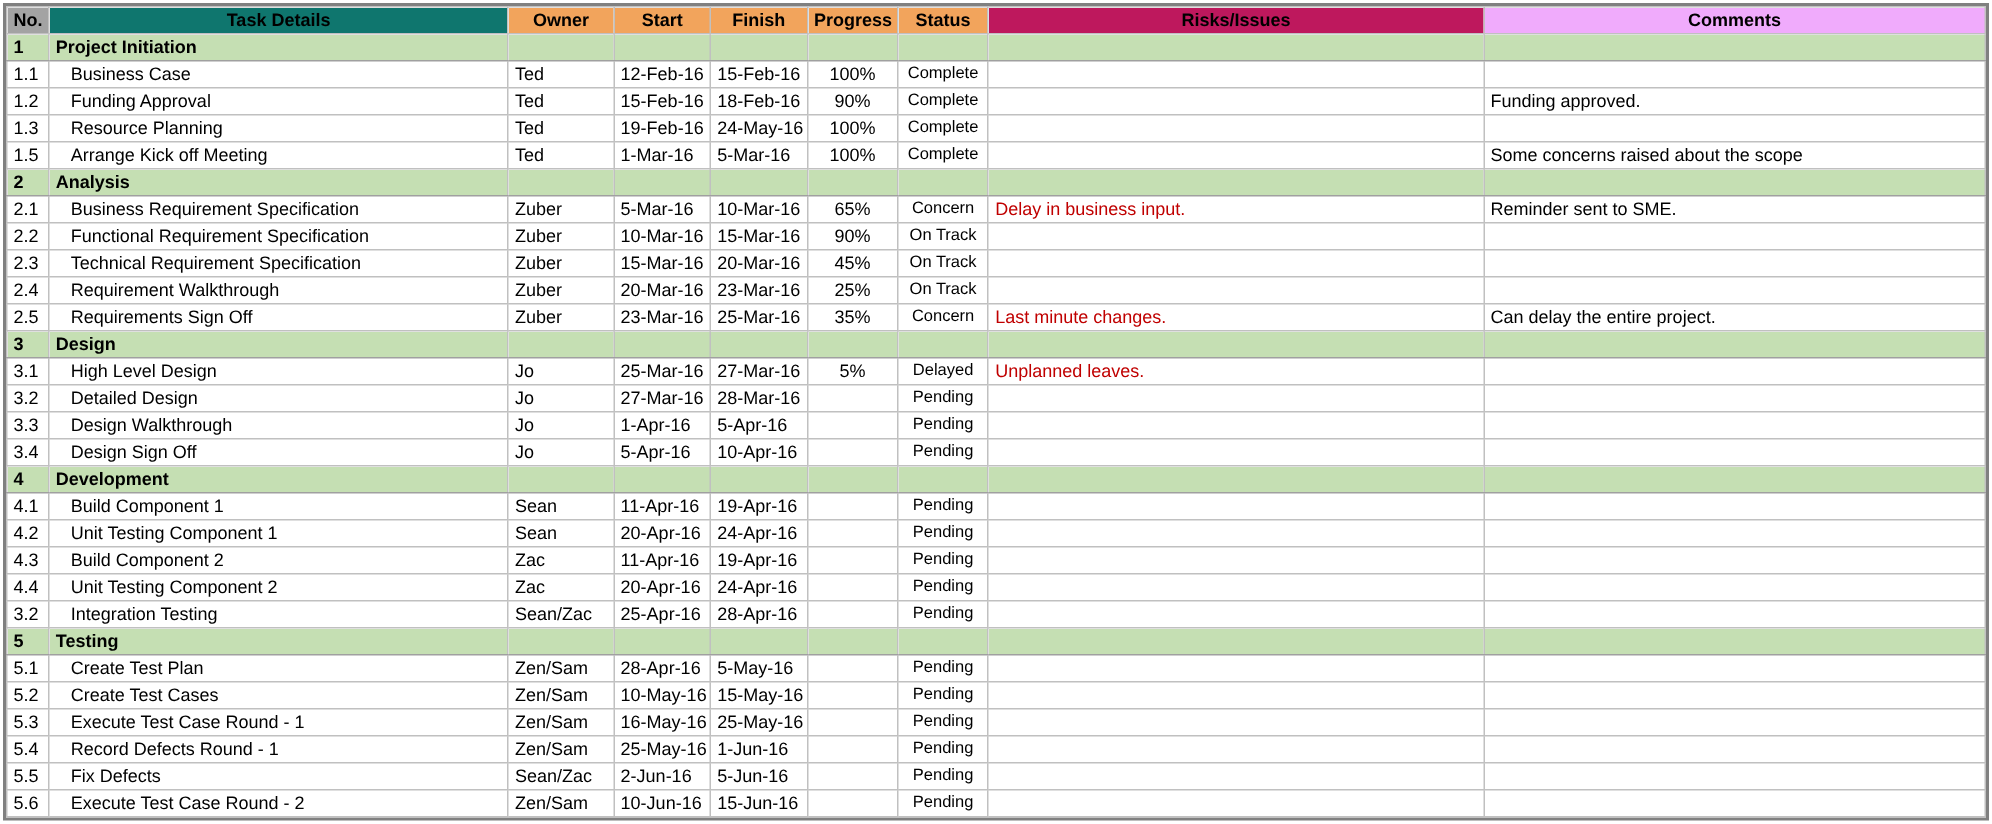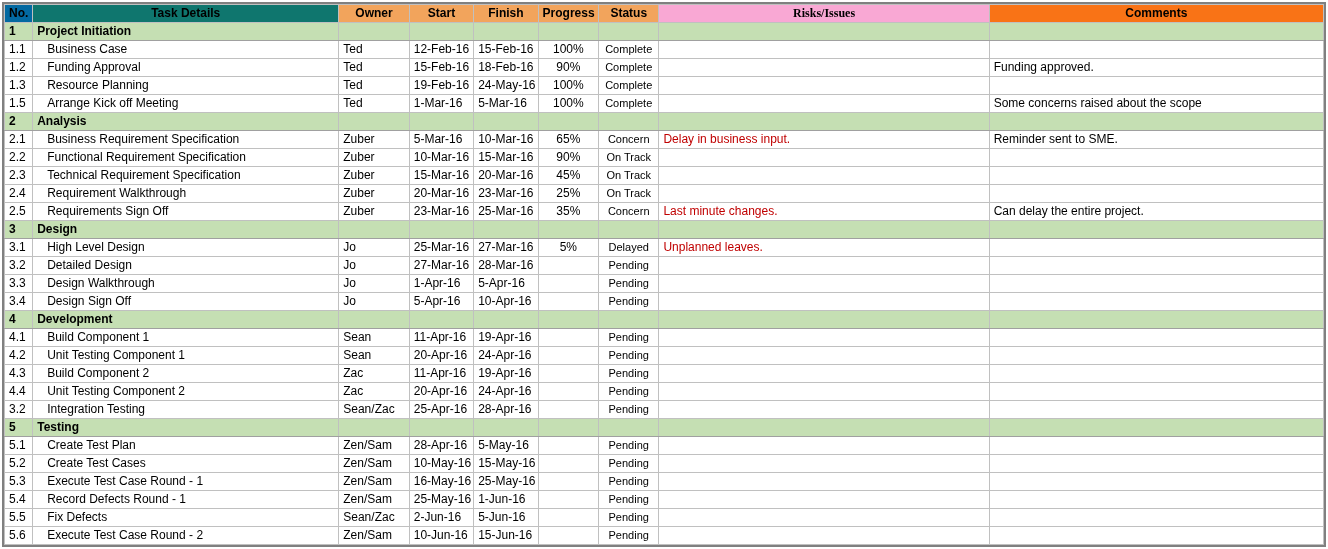--- a/index.html
+++ b/index.html
@@ -28,29 +28,29 @@
     overflow:hidden;
     white-space:nowrap;
     text-overflow: clip;
     vertical-align: middle;
   }
   th {
     font-weight:bold;
     text-align:center;
     background:#f2a45c;
   }
-  th.no-col { width:28px; background:#0369a1; }
+  th.no-col { width:28px; background:#a3a3a3; }
   th.task-col { width:304px; background:#0f766e; }
   th.owner-col { width:70px;margin-top:16px; }
   th.start-col { width:64px; }
   th.finish-col { width:64px; }
   th.progress-col { width:60px; }
   th.status-col { width:60px; }
-  th.risks-col { width:328px; background:#f9a8d4; color:#000;font-family:Liberation Serif, serif; }
-  th.comments-col { width:332px; background:#f97316; color:#000; }
+  th.risks-col { width:328px; background:#be185d; color:#000; }
+  th.comments-col { width:332px; background:#f0abfc; color:#000; }
 
   tr.group { background:#c5dfb3; font-weight:bold; }
   tr.group td { border-top:1px solid #a0a0a0; border-bottom:1px solid #a0a0a0; }
   tr.row td { background:#fff; }
 
   td.num { text-align:left; font-weight: normal; }
   tr.group td.num { font-weight:bold; }
   td.task { text-align:left; padding-left:14px; }
   tr.group td.task { padding-left:4px; }
   td.owner { text-align:left; }

